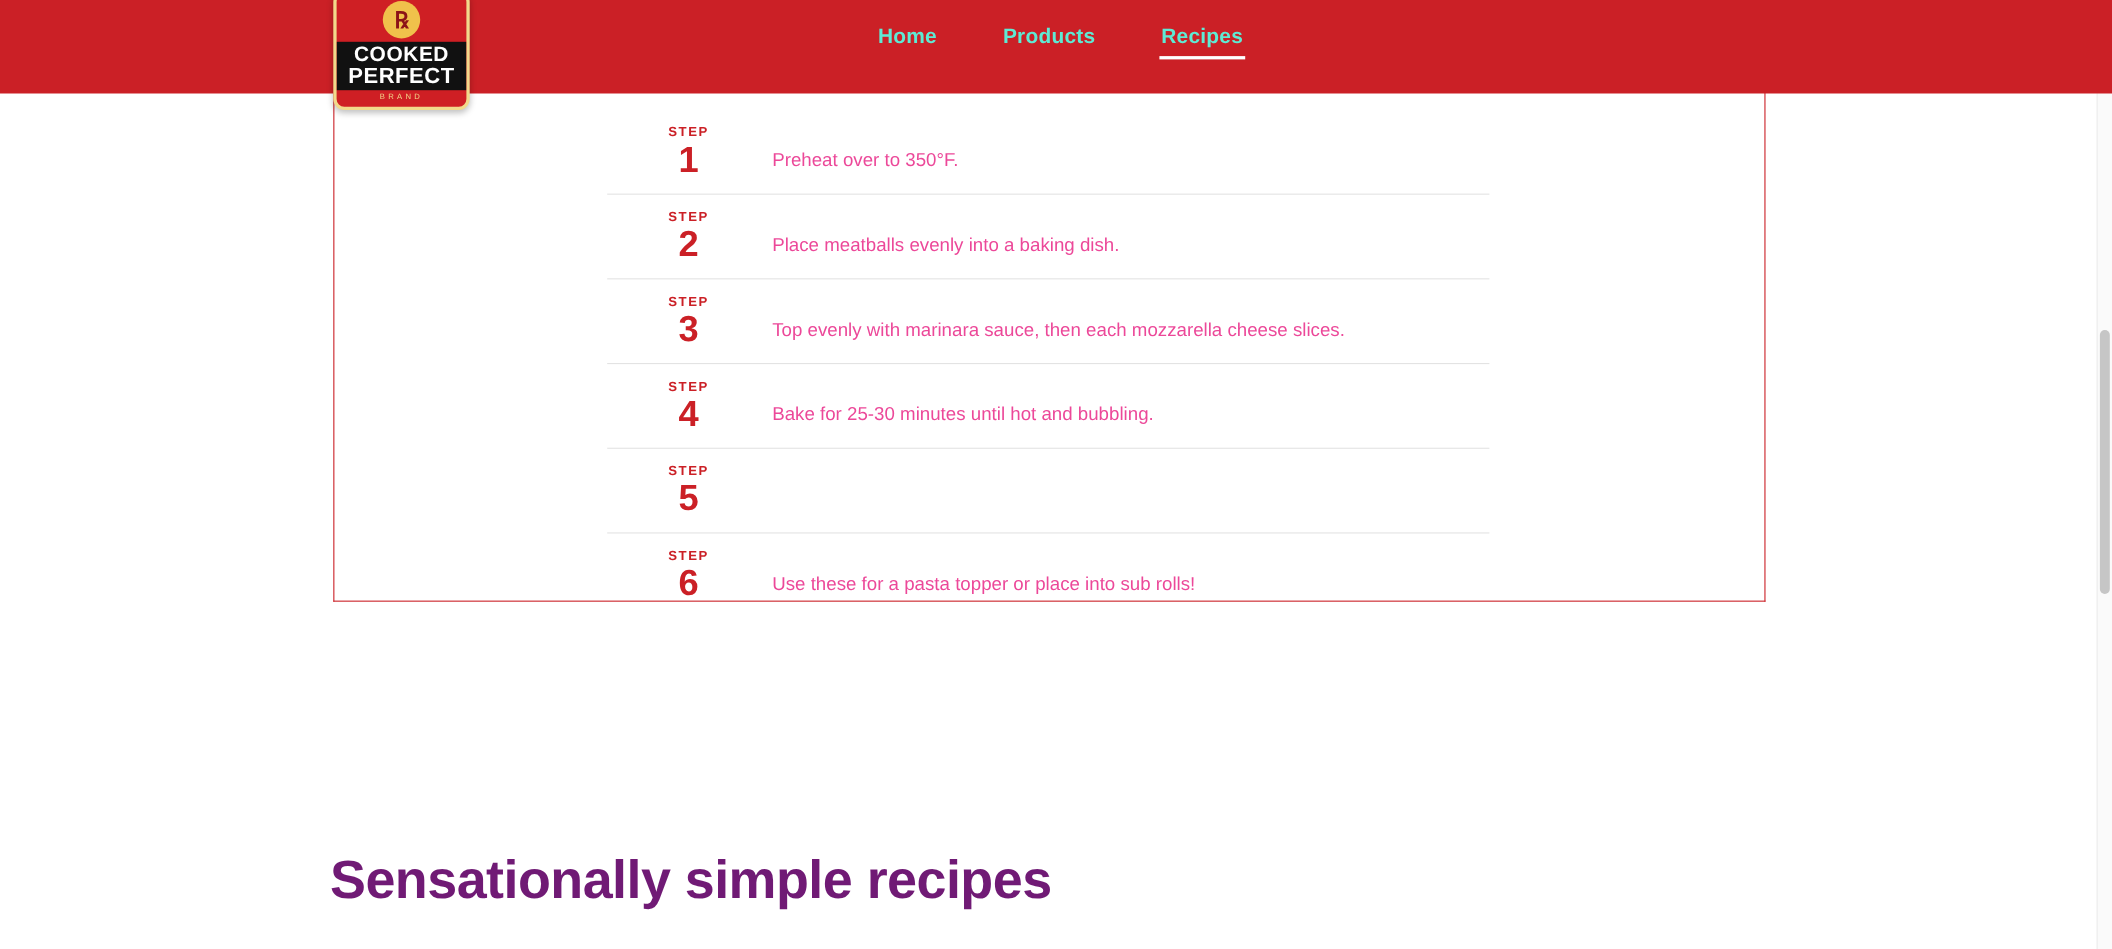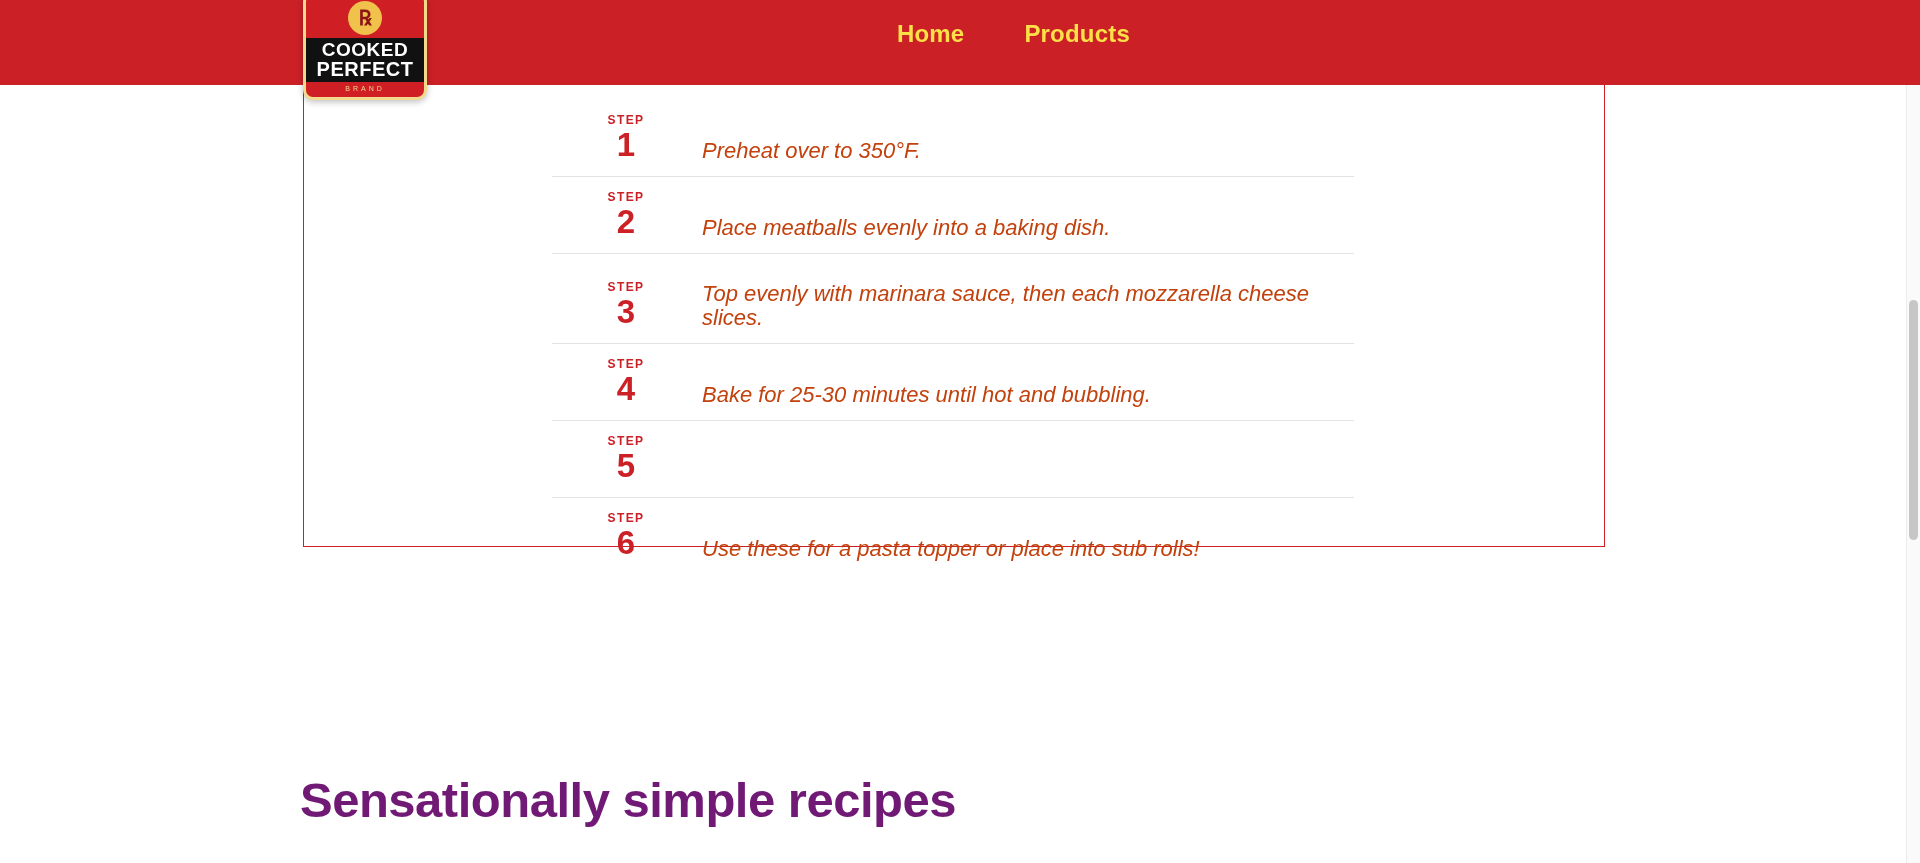--- a/index.html
+++ b/index.html
@@ -92,22 +92,22 @@
     right: 0;
     top: 0;
     height: 68px;
     display: flex;
     align-items: center;
     gap: 0px;
     padding-right: 760px;
   }
   .nav-item {
     position: relative;
-    color: #fde047;
-    font-size: 24px;
+    color: #5eead4;
+    font-size: 19px;
     font-weight: bold;
     letter-spacing: 0.2px;
     padding: 0 30px;
     line-height: 68px;
     white-space: nowrap;
     cursor: pointer;
     font-family: "Liberation Sans", sans-serif;
   }
   .nav-item.active::after {
     content: "";
@@ -131,21 +131,21 @@
     border-top: none;
   }
   .steps-inner {
     position: absolute;
     left: 248px;
     top: 28px;
     width: 802px;
   }
   .step-row {
     display: flex;
-    align-items: flex-end;
+    align-items: center;
     border-bottom: 1px solid #e3e3e3;
     padding: 11px 0 13px 0;
     min-height: 73px;
   }
   .step-row:last-child { border-bottom: none; }
   .step-num-block {
     width: 148px;
     text-align: center;
     flex: 0 0 148px;
     padding-top: 2px;
@@ -158,27 +158,26 @@
     line-height: 14px;
   }
   .step-number {
     font-size: 33px;
     font-weight: bold;
     color: #cb2026;
     line-height: 36px;
     font-family: "Liberation Sans", sans-serif;
   }
   .step-text {
-    font-size: 22px;
-    color: #c2410c;
+    font-size: 17px;
+    color: #ec4899;
     line-height: 24px;
     padding-top: 17px;
     padding-left: 2px;
     font-family: "Liberation Sans", sans-serif;
-    font-style: italic;
   }
 
   
   .bottom-heading {
     position: absolute;
     left: 300px;
     top: 772px;
     font-size: 49px;
     color: #701a75;
     font-weight: bold;
@@ -219,20 +218,21 @@
       <div class="logo-band">
         <div class="logo-l1">COOKED</div>
         <div class="logo-l2">PERFECT</div>
       </div>
       <div class="logo-sub">BRAND</div>
     </div>
 
     <nav class="nav">
       <div class="nav-item">Home</div>
       <div class="nav-item">Products</div>
+      <div class="nav-item active">Recipes</div>
     </nav>
   </div>
 
   <div class="steps-card">
     <div class="steps-inner">
 
       <div class="step-row">
         <div class="step-num-block">
           <div class="step-label">STEP</div>
           <div class="step-number">1</div>

